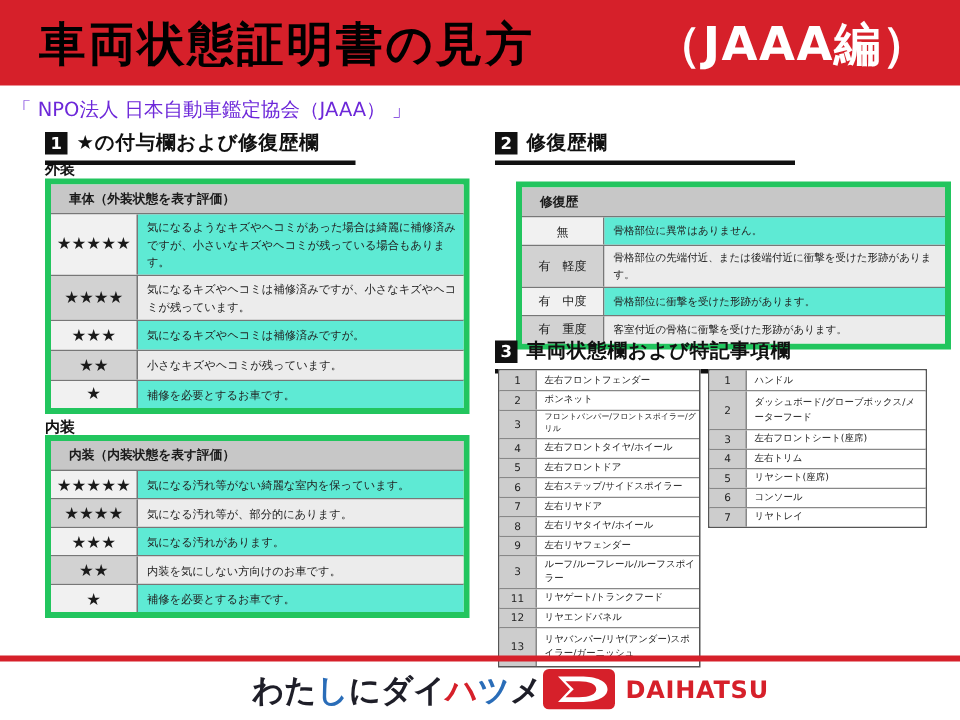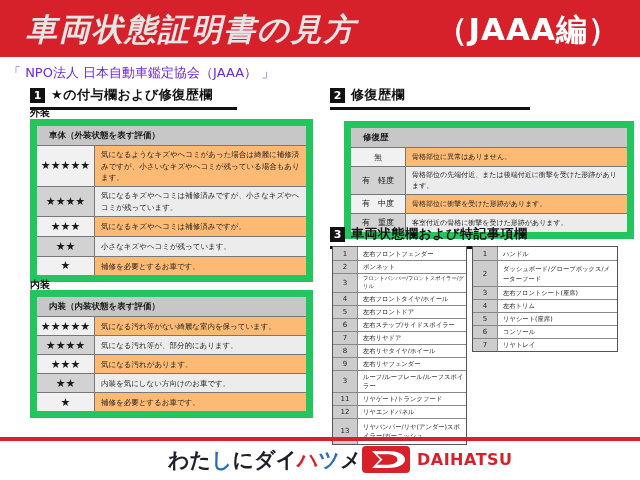--- a/index.html
+++ b/index.html
@@ -3,45 +3,45 @@
 <meta charset="utf-8">
 <style>
   html,body { margin:0; padding:0; background:#fff; }
   .page {
     position:relative; width:640px; height:480px; overflow:hidden;
     background:#fff; font-family:"DejaVu Sans","Liberation Sans",sans-serif;
     color:#1a1a1a;
   }
   
   .header { position:absolute; left:0; top:0; width:640px; height:57px; background:var(--brand,#d6202a); }
-  .title-main { position:absolute; left:26px; top:9px; font-size:31px; font-weight:bold; color:#e5e5e5; letter-spacing:2px; white-space:nowrap;font-style:italic; }
+  .title-main { position:absolute; left:26px; top:9px; font-size:31px; font-weight:bold; color:#000000; letter-spacing:2px; white-space:nowrap; }
   .title-edition { position:absolute; right:20px; top:9px; font-size:31px; font-weight:bold; color:#fff; letter-spacing:1px; white-space:nowrap; }
   .subtitle { position:absolute; left:8px; top:64px; font-size:13px; color:#6d28d9; white-space:nowrap; }
 
   
   .sec-heading { position:absolute; display:flex; align-items:center; gap:6px; border-bottom:3px solid #111; padding-bottom:3px; box-sizing:border-box; }
   .sec-num { width:15px; height:15px; min-width:15px; background:#111; color:#fff; font-size:11px; font-weight:bold; display:flex; align-items:center; justify-content:center; }
   .sec-title { font-size:13px; font-weight:bold; color:#111; white-space:nowrap; letter-spacing:0.5px; }
   #sec1-heading { left:30px; top:86px; width:207px; }
   #sec2-heading { left:330px; top:86px; width:200px; }
   #sec3-heading { left:330px; top:225px; width:201px; }
 
   .sub-label { position:absolute; font-size:10px; font-weight:bold; color:#111; }
   #exterior-label { left:30px; top:106px; }
   #interior-label { left:30px; top:278px; }
 
   
-  .tbl { position:absolute; border:7px solid #22c55e; background:#fff; box-sizing:border-box; }
+  .tbl { position:absolute; border:4px solid #22c55e; background:#fff; box-sizing:border-box; }
   .trow { display:flex; border-top:1px solid #777; box-sizing:border-box; }
   .trow:first-child { border-top:none; }
   .hdr-row { background:#c7c7c7; font-size:8.5px; font-weight:bold; padding:4px 6px 3px 12px; min-height:17px; box-sizing:border-box; align-items:center; display:flex; }
   .label-cell { display:flex; align-items:center; justify-content:center; border-right:1px solid #777; box-sizing:border-box; flex-shrink:0; }
   .desc-cell { flex:1; display:flex; align-items:center; font-size:7.5px; line-height:1.55; padding:3px 4px 2px 6px; box-sizing:border-box; color:#222; }
   .trow.light .label-cell { background:#f1f1f1; }
-  .trow.light .desc-cell  { background:#fdba74; }
+  .trow.light .desc-cell  { background:#5eead4; }
   .trow.alt .label-cell   { background:#d2d2d2; }
   .trow.alt .desc-cell    { background:#ececec; }
 
   
   #exterior-table { left:30px; top:119px; width:283px; }
   #interior-table { left:30px; top:290px; width:283px; }
   .stars-col { width:58px; font-size:11px; }
   .h30 { min-height:30px; } .h20 { min-height:20px; } .h19 { min-height:19px; }
 
   

